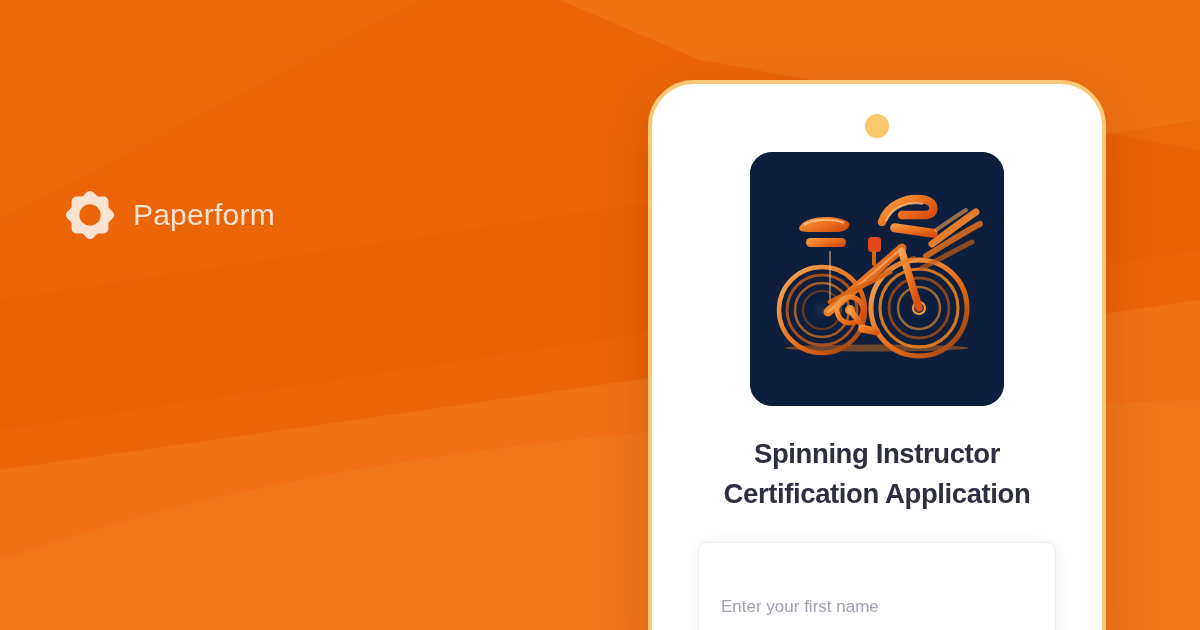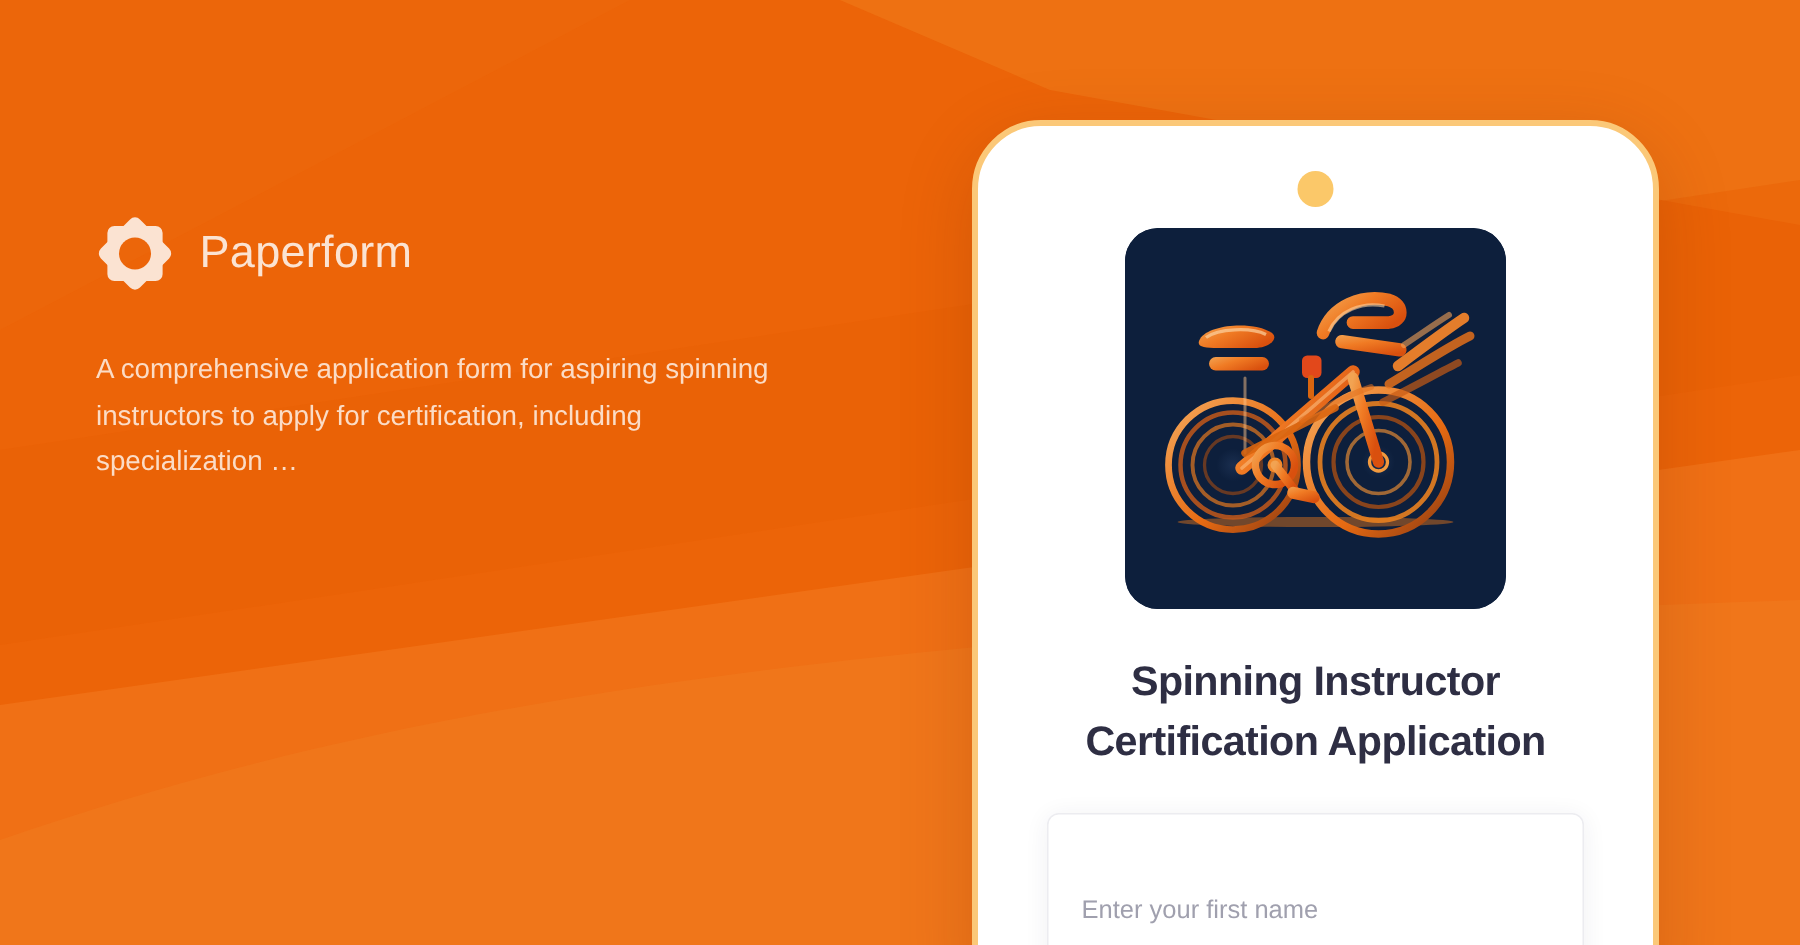--- a/index.html
+++ b/index.html
@@ -130,21 +130,20 @@
       </defs>
       <g mask="url(#holeMask)" fill="#FBE3D2">
         <rect x="14.6" y="14.6" width="70.8" height="70.8" rx="9"></rect>
         <rect x="14.6" y="14.6" width="70.8" height="70.8" rx="9" transform="rotate(45 50 50)"></rect>
       </g>
     </svg>
     <span id="brand-wordmark">Paperform</span>
   </div>
 
 
-  <p id="hero-description">A comprehensive application form for aspiring spinning instructors to apply for certification, including specialization …</p>
 </div>
 
 <div id="phone-frame">
 
   <div id="phone-camera-dot"></div>
 
   <div id="form-cover-image">
     <svg viewBox="0 0 254 254" aria-hidden="true">
       <defs>
         <linearGradient id="bikeGrad" x1="0" y1="0" x2="1" y2="0.6">

